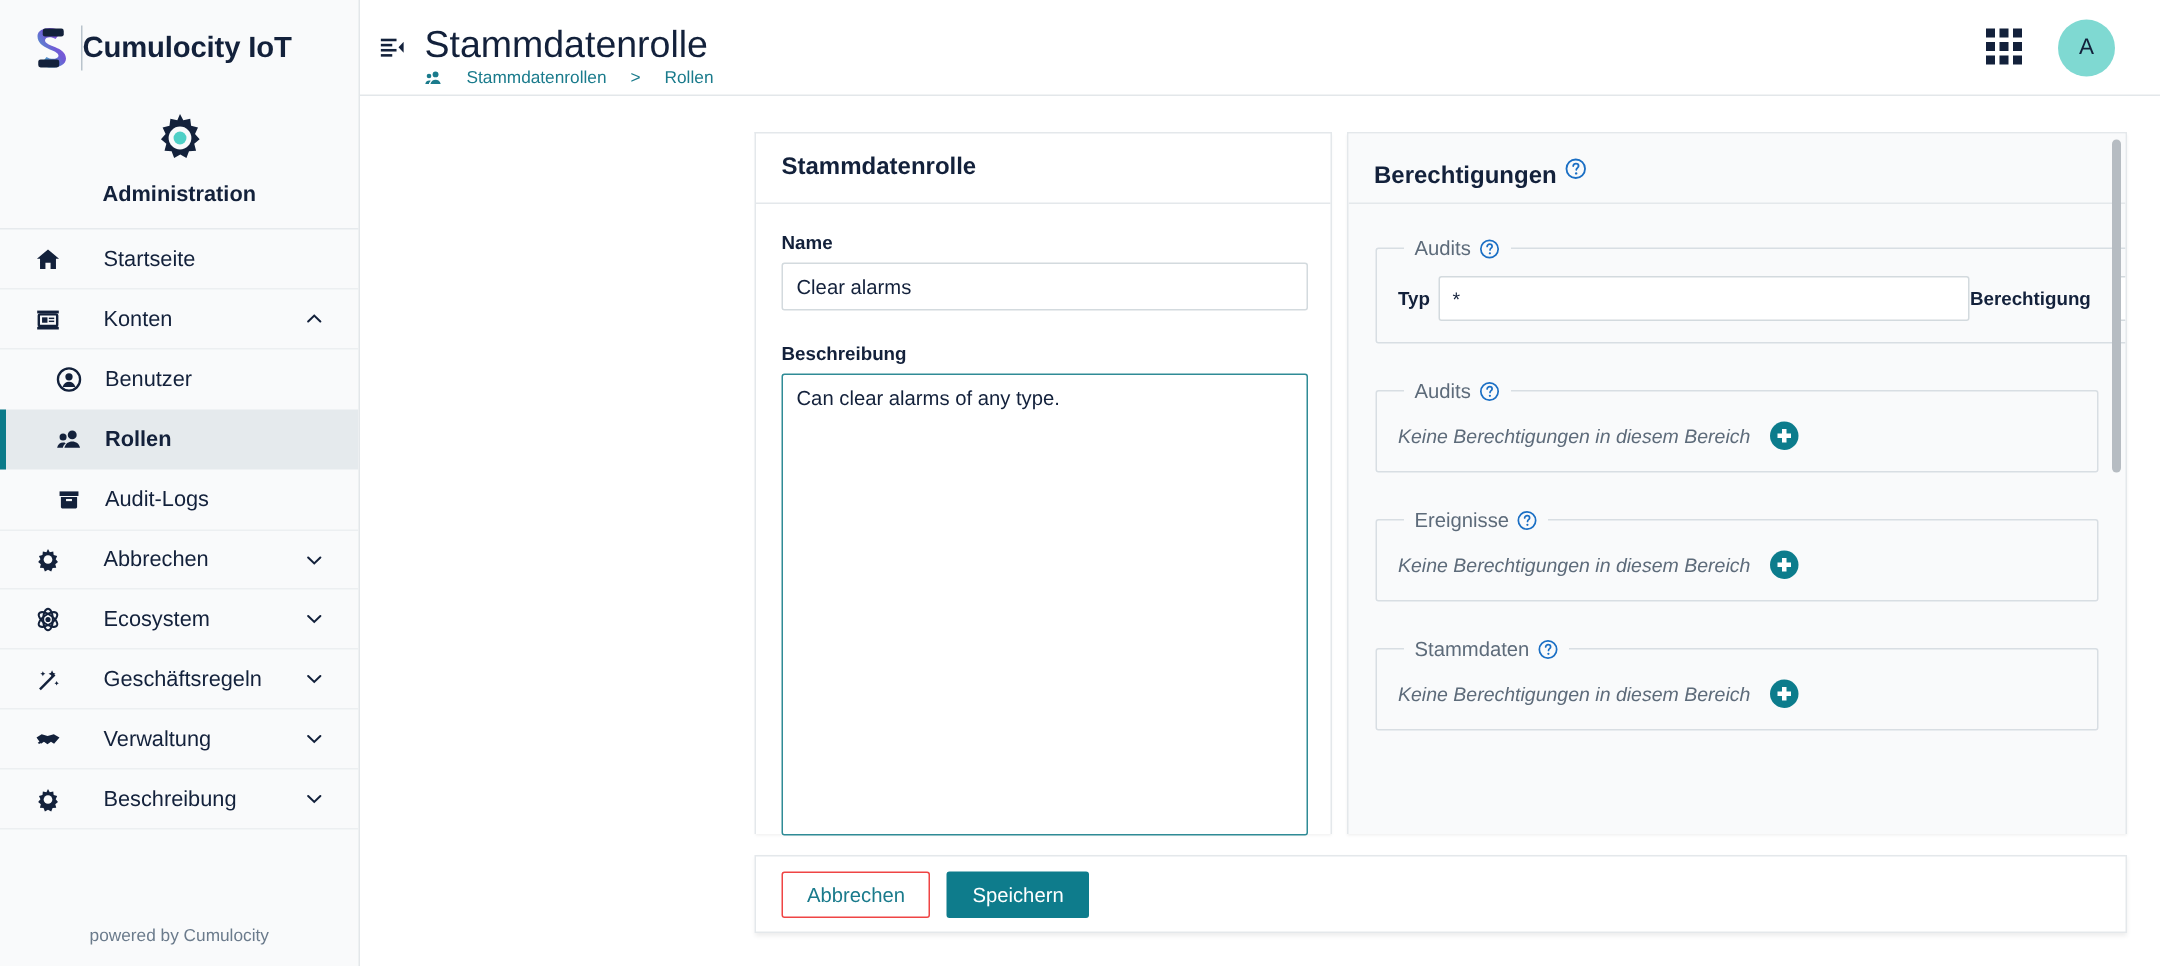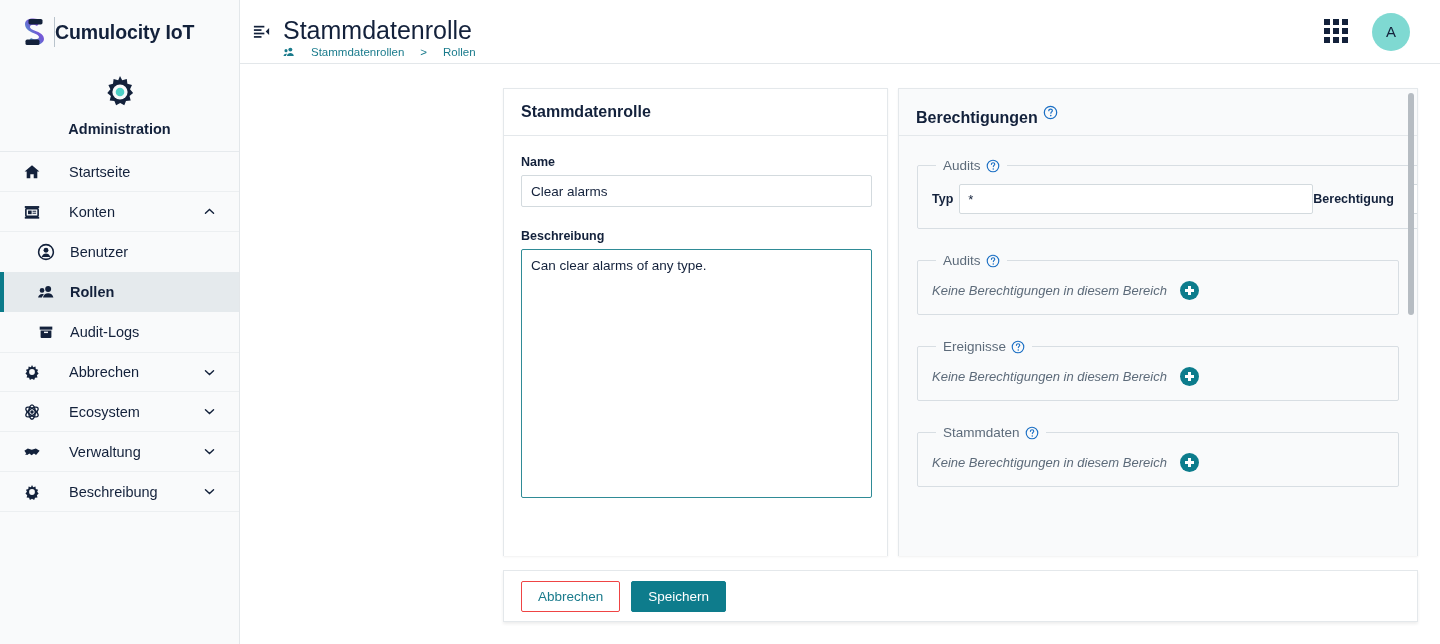--- a/index.html
+++ b/index.html
@@ -114,21 +114,21 @@
   .card-head-title { font-size: 16px; font-weight: bold; color: #13213b; }
   .card-body { padding: 19px 17px 0 17px; }
   .field-label { font-size: 12.5px; font-weight: bold; color: #13213b; margin-bottom: 6px; }
   .text-input {
     width: 351px; height: 32px; border: 1px solid #d3dade; background: #fff;
     padding: 0 9px; font-size: 13.5px; color: #13213b;
     font-family: "Liberation Sans", sans-serif; outline: none; border-radius: 2px;
   }
   .gap { height: 22px; }
   .text-area {
-    width: 351px; height: 249px; border: 1px solid #2f8b96; background: #fff;
+    width: 351px; height: 308px; border: 1px solid #2f8b96; background: #fff;
     padding: 8px 9px; font-size: 13.5px; color: #13213b;
     font-family: "Liberation Sans", sans-serif; outline: none; resize: none; border-radius: 2px;
     line-height: 1.25;
   }
 
   
   .card-right {
     flex: 1 1 auto; background: #f9fafb;
     border: 1px solid #e4e8eb; border-bottom: none;
     box-shadow: 0 1px 2px rgba(0,0,0,0.06);
@@ -329,20 +329,36 @@
           </svg>
         </span>
         <span class="nav-label">Ecosystem</span>
         <span class="chev">
           <svg viewBox="0 0 16 16" width="13" height="13">
               <path d="M3 5.8L8 10.6l5-4.8" fill="none" stroke="#13213b" stroke-width="1.7" stroke-linecap="round"></path>
             </svg>
         </span>
       </div>
 
+      <div class="nav-item">
+        <span class="ico">
+          <svg viewBox="0 0 20 20" width="18" height="18">
+            <path d="M3.4 16.6L14.2 5.8l1.3 1.3L4.7 17.9z" fill="#13213b"></path>
+            <path d="M13 3.2l.8 1.8 1.8 .8-1.8 .8-.8 1.8-.8-1.8-1.8-.8 1.8-.8z" fill="#13213b"></path>
+            <path d="M6.2 3.8l.6 1.3 1.3 .6-1.3 .6-.6 1.3-.6-1.3-1.3-.6 1.3-.6z" fill="#13213b"></path>
+            <path d="M16.4 11.2l.5 1.1 1.1 .5-1.1 .5-.5 1.1-.5-1.1-1.1-.5 1.1-.5z" fill="#13213b"></path>
+          </svg>
+        </span>
+        <span class="nav-label">Geschäftsregeln</span>
+        <span class="chev">
+          <svg viewBox="0 0 16 16" width="13" height="13">
+              <path d="M3 5.8L8 10.6l5-4.8" fill="none" stroke="#13213b" stroke-width="1.7" stroke-linecap="round"></path>
+            </svg>
+        </span>
+      </div>
 
       <div class="nav-item">
         <span class="ico">
           <svg viewBox="0 0 20 20" width="18" height="18">
             <path d="M1.5 8.6l3.8-2.4 4.4 1.2 4.6-1.3 4.2 2.5-4 4.6-2.3-1.6-2.6 2-2.6-1.9-2.2 1.5z" fill="#13213b"></path>
             <path d="M2.4 12.4l3.1-2 1.1 .9-3.2 2.1z" fill="#13213b"></path>
           </svg>
         </span>
         <span class="nav-label">Verwaltung</span>
         <span class="chev">
@@ -361,20 +377,21 @@
         </span>
         <span class="nav-label">Beschreibung</span>
         <span class="chev">
           <svg viewBox="0 0 16 16" width="13" height="13">
               <path d="M3 5.8L8 10.6l5-4.8" fill="none" stroke="#13213b" stroke-width="1.7" stroke-linecap="round"></path>
             </svg>
         </span>
       </div>
     </nav>
 
+    <div class="powered">powered by Cumulocity</div>
   </aside>
 
   <div class="main">
 
     <header class="topbar">
       <div class="topbar-left">
         <span class="collapse-btn">
           <svg viewBox="0 0 20 20" width="19" height="19">
             <rect x="2" y="4" width="11" height="1.8" fill="#13213b"></rect>
             <rect x="2" y="7.6" width="8" height="1.8" fill="#13213b"></rect>

